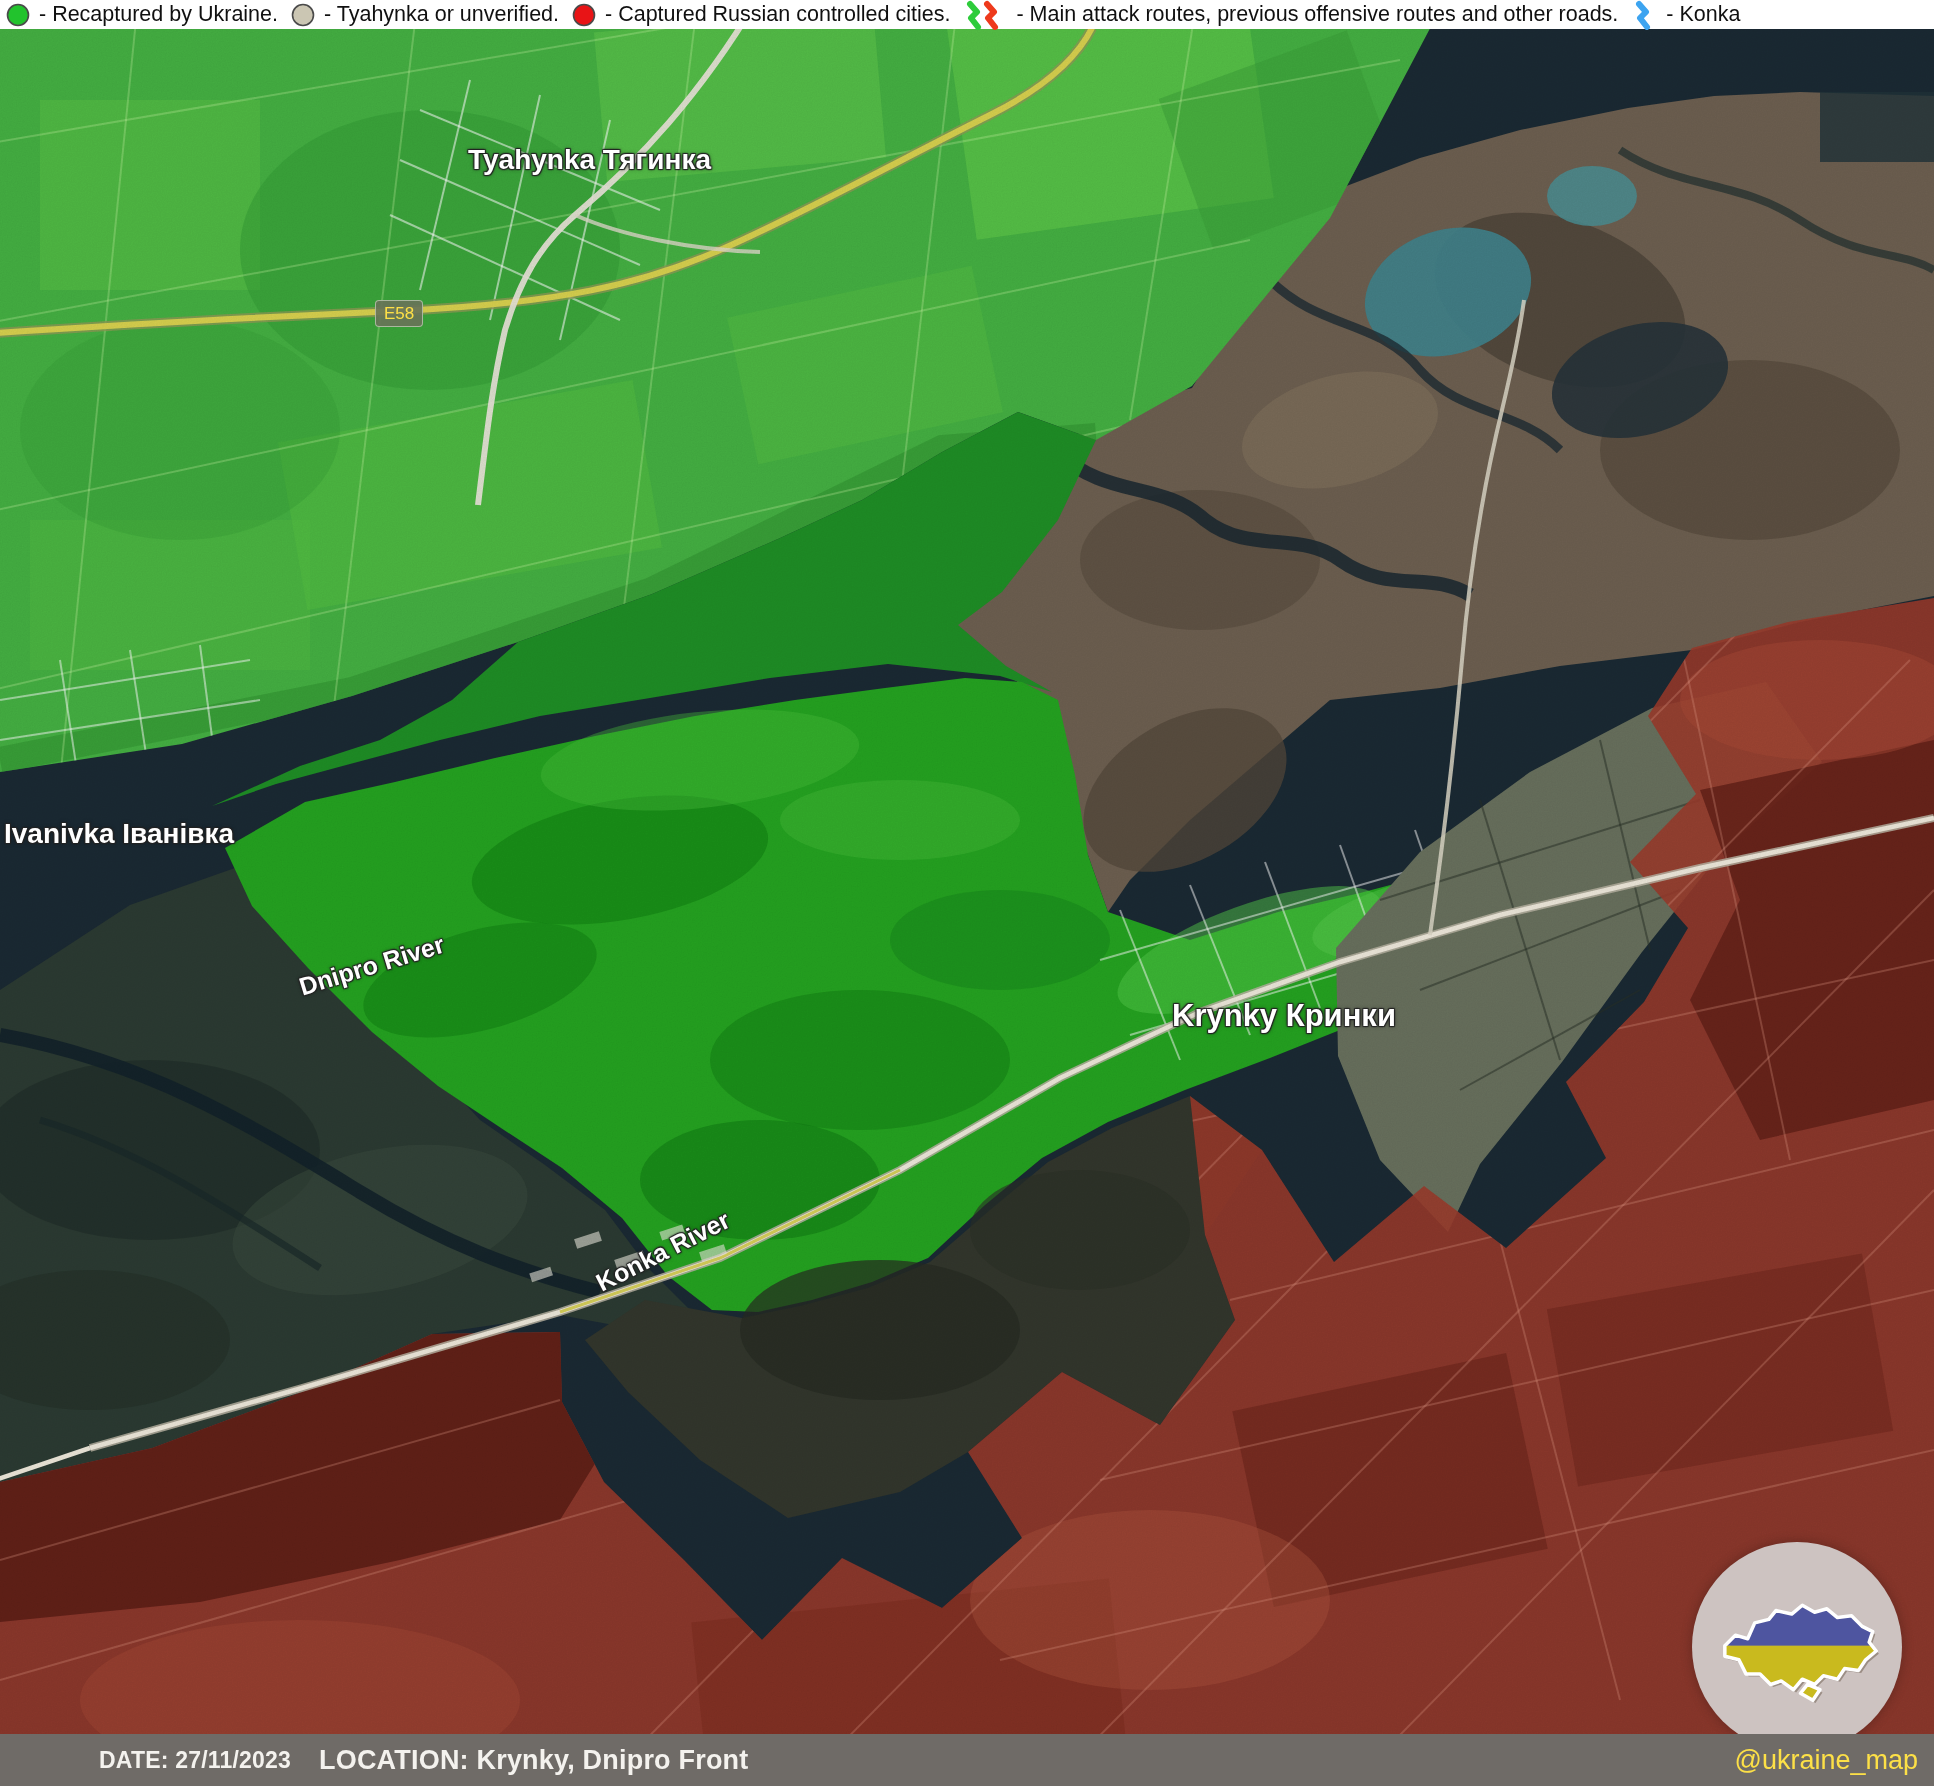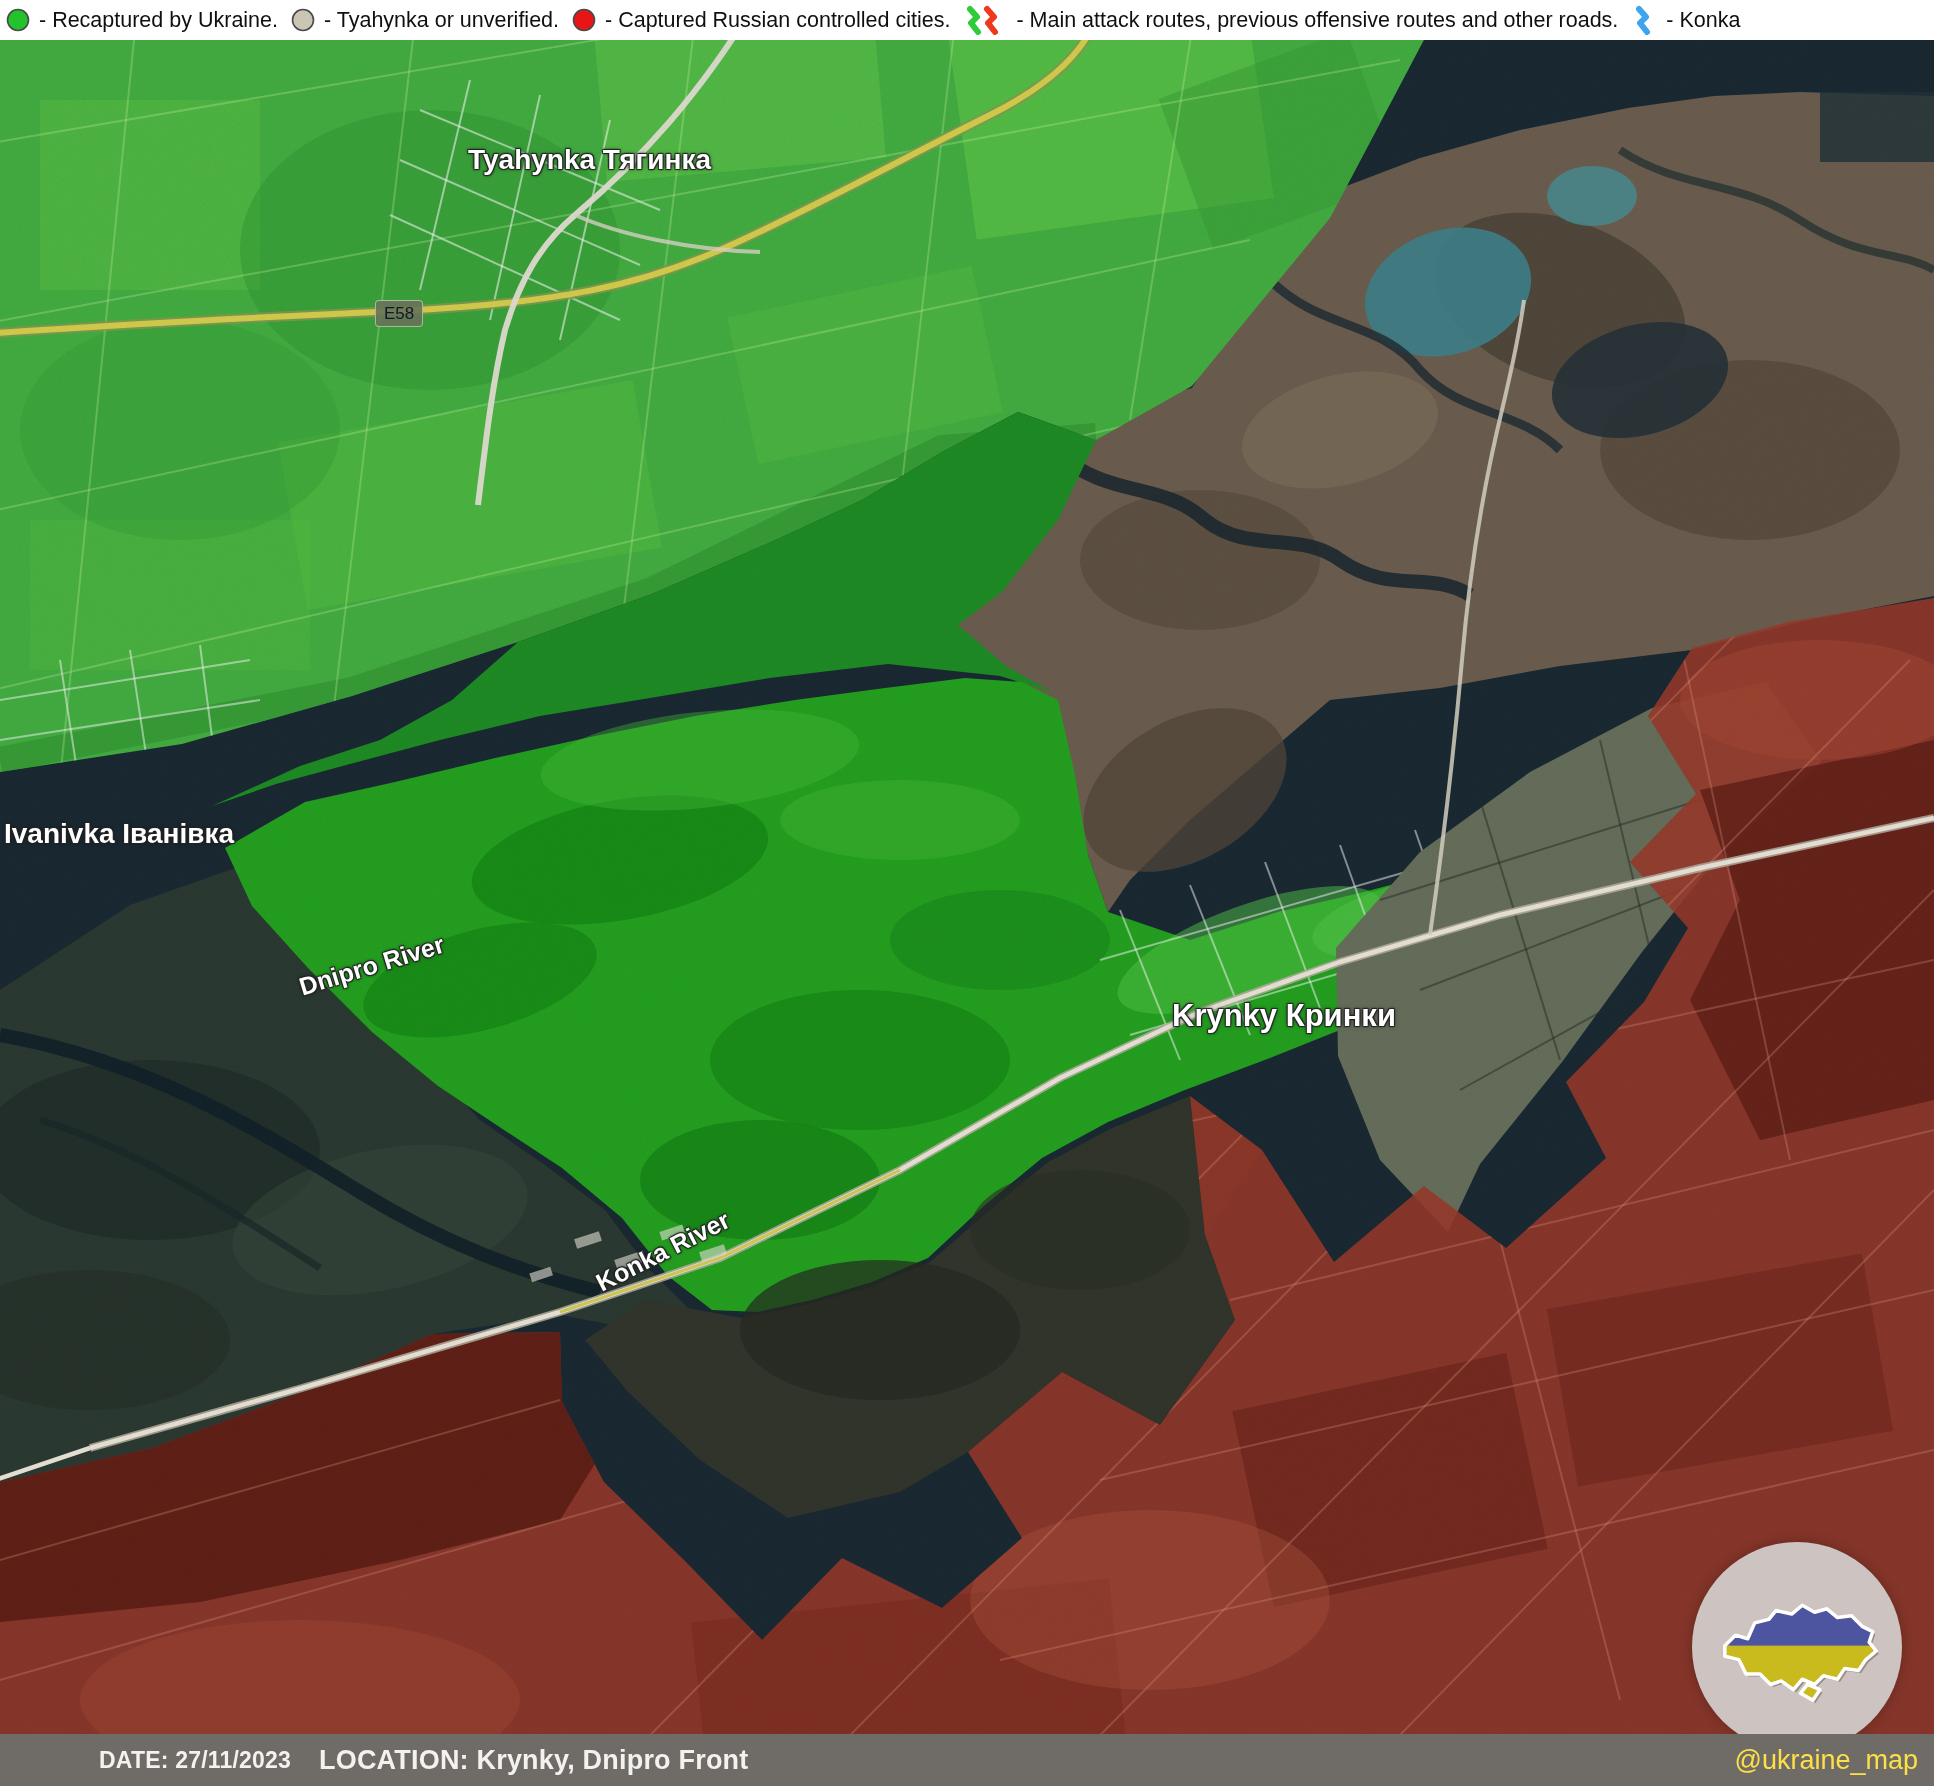--- a/index.html
+++ b/index.html
@@ -1,20 +1,20 @@
 <!DOCTYPE html>
 <html><head>
 <meta charset="utf-8">
 <style>
   html,body{margin:0;padding:0;background:#111;}
   .stage{position:relative;width:1934px;height:1786px;overflow:hidden;
          font-family:"Liberation Sans",sans-serif;background:#1b2832;}
   .stage svg.mapcanvas{position:absolute;left:0;top:0;}
   
-  .legendbar{position:absolute;left:0;top:0;width:1934px;height:40px;background:#ffffff;
+  .legendbar{position:absolute;left:0;top:0;width:1934px;height:29px;background:#ffffff;
     display:flex;align-items:center;z-index:30;font-size:21.5px;color:#101010;white-space:nowrap;}
   .legendbar .item{display:flex;align-items:center;margin-left:6px;}
   .legendbar .swatch{margin-right:9px;display:flex;align-items:center;}
   .legendbar .ltext{margin-right:7px;}
   
   .footerbar{position:absolute;left:0;bottom:0;width:1934px;height:52px;background:#6f6b67;
     display:flex;align-items:center;z-index:30;color:#f4f2ee;}
   .footerbar .date{font-weight:bold;font-size:23px;margin-left:99px;letter-spacing:.2px;}
   .footerbar .loc{font-weight:bold;font-size:27px;margin-left:28px;letter-spacing:.2px;}
   .footerbar .handle{margin-left:auto;margin-right:16px;font-size:27px;color:#fde047;font-weight:normal;}
@@ -23,21 +23,21 @@
     text-shadow:-1px -1px 1px rgba(35,35,35,.95), 1px -1px 1px rgba(35,35,35,.95),
                 -1px 1px 1px rgba(35,35,35,.95), 1px 1px 1px rgba(35,35,35,.95),
                  0 0 4px rgba(30,30,30,.7);}
   .lab-tyahynka{left:468px;top:144px;font-size:28px;}
   .lab-ivanivka{left:4px;top:818px;font-size:28px;}
   .lab-krynky{left:1172px;top:998px;font-size:31px;}
   .lab-dnipro{left:300px;top:973px;font-size:25px;transform:rotate(-17deg);transform-origin:left center;}
   .lab-konka{left:598px;top:1270px;font-size:25px;transform:rotate(-27deg);transform-origin:left center;}
   .roadbadge{position:absolute;left:375px;top:300px;width:46px;height:25px;z-index:20;
     background:rgba(104,116,88,.92);border:1px solid rgba(230,235,220,.55);border-radius:4px;
-    color:#0f172a;font-size:17px;display:flex;align-items:center;justify-content:center;}
+    color:#fde047;font-size:17px;display:flex;align-items:center;justify-content:center;}
   
   .logo{position:absolute;left:1692px;top:1542px;width:210px;height:210px;border-radius:50%;
     background:#cdc3c1;z-index:25;display:flex;align-items:center;justify-content:center;
     box-shadow:0 0 12px rgba(0,0,0,.25);}
 </style>
 </head>
 <body>
 
 <div class="stage">
 

